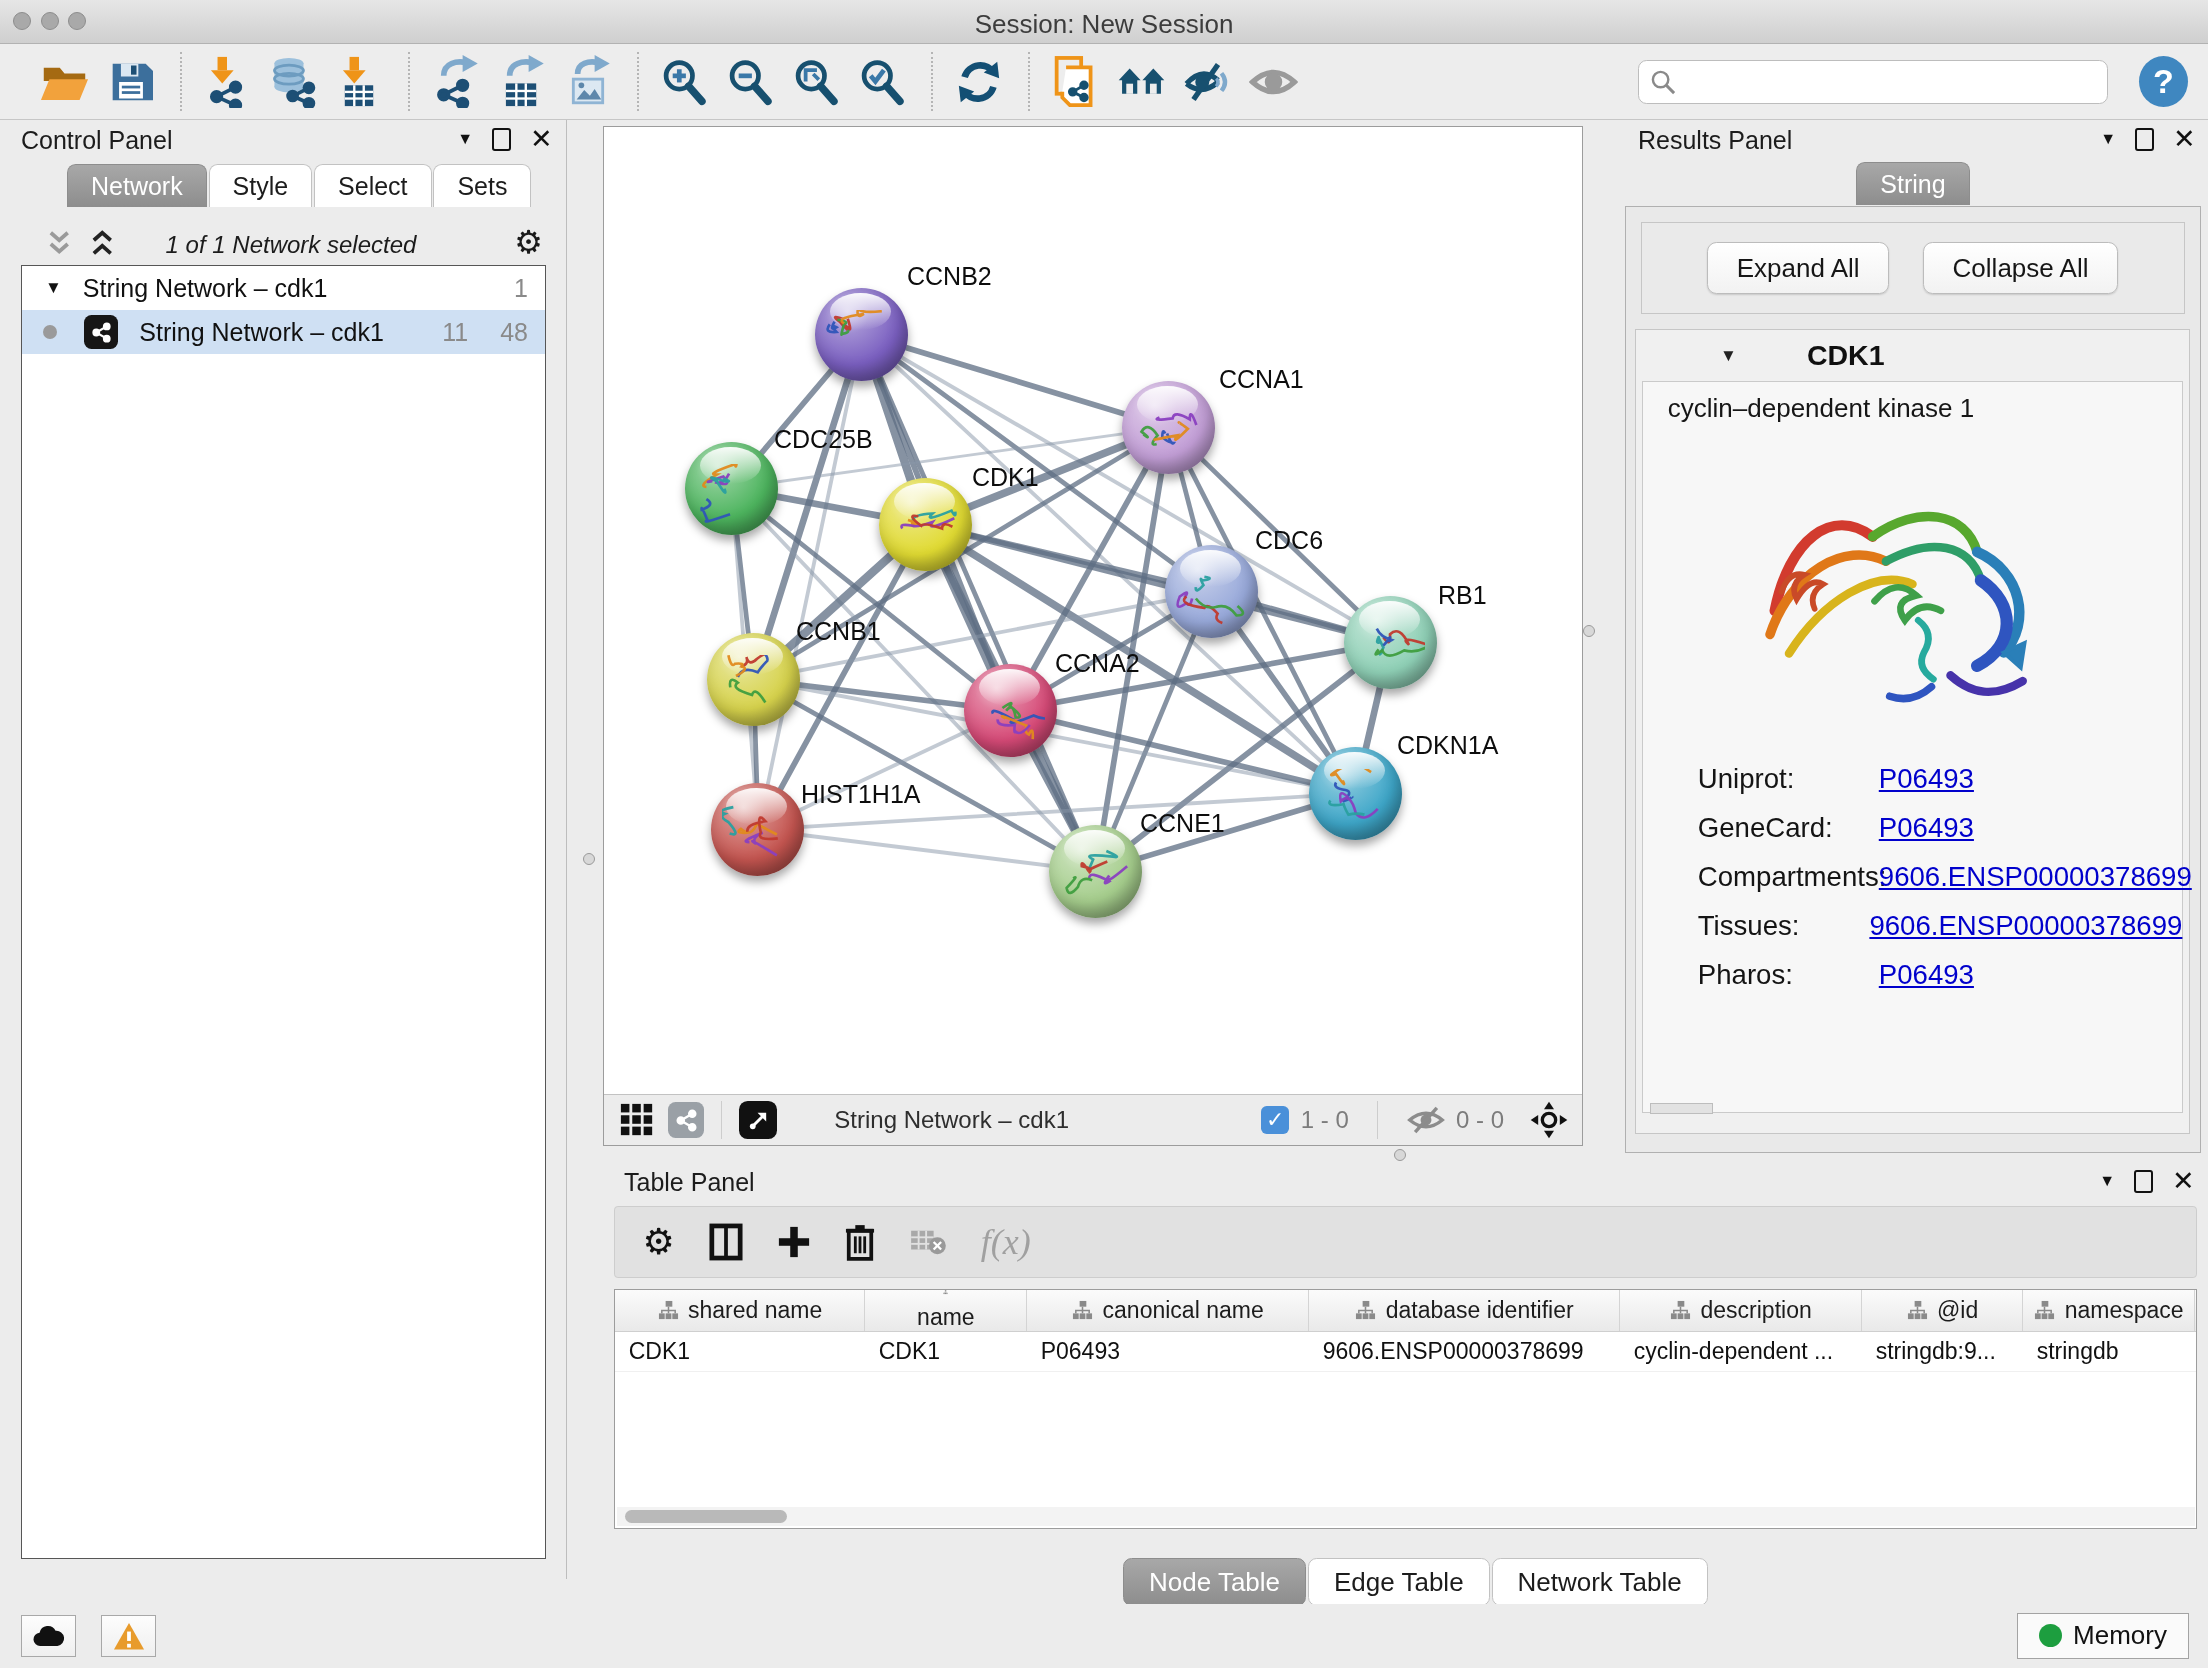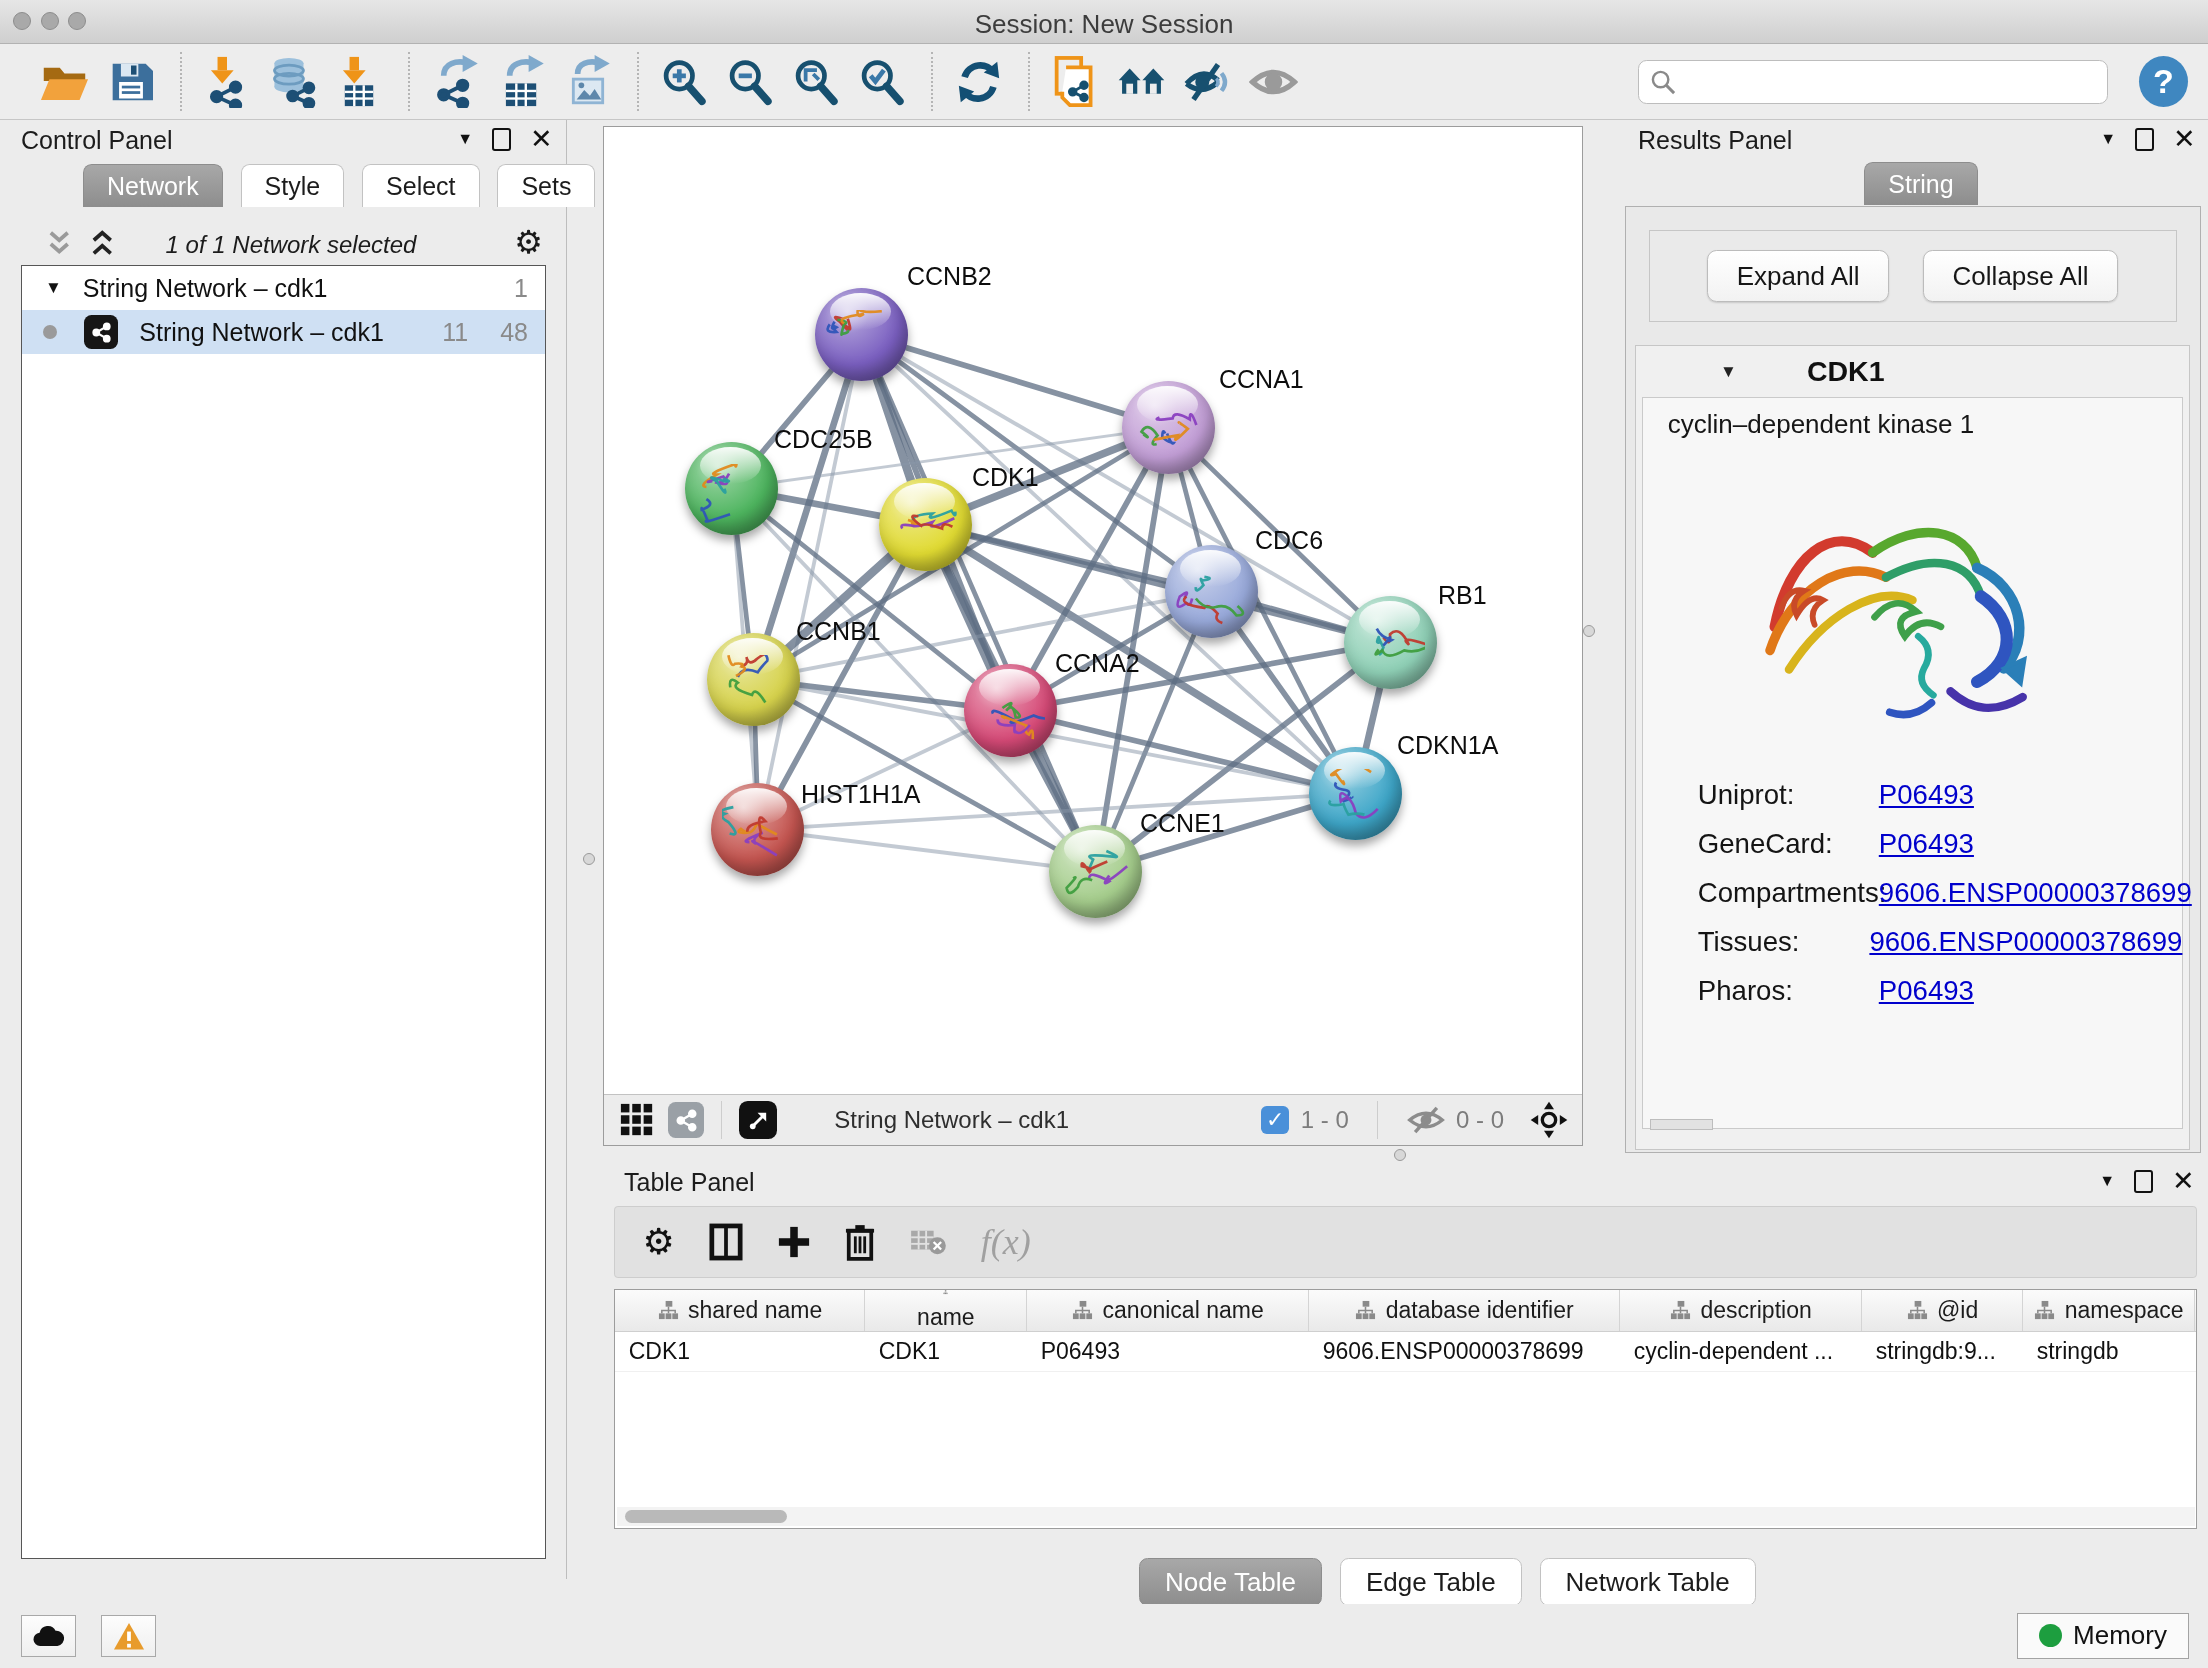--- a/index.html
+++ b/index.html
@@ -26,21 +26,21 @@
 
   
   .panel-head{position:absolute;left:0;right:0;top:0;height:40px;}
   .panel-title{position:absolute;left:21px;top:5.7px;font-size:25px;color:#1c1c1c;}
   .pctls{position:absolute;right:13.3px;top:5.7px;display:flex;align-items:center;gap:19px;}
   .p-collapse{font-size:16px;color:#111;}
   .p-float{width:19px;height:23px;border:2.9px solid #111;border-radius:2.9px;}
   .p-close{font-size:27px;font-weight:bold;color:#111;line-height:1;}
 
   .tab{border:1.9px solid #c2c2c2;border-bottom:none;background:#fff;border-radius:8.6px 8.6px 0 0;
-    padding:6.7px 23px;font-size:25px;color:#1c1c1c;margin-left:16px;}
+    padding:6.7px 23px;font-size:25px;color:#1c1c1c;}
   .tab.active{background:linear-gradient(#a8a8a8,#8d8d8d);color:#fff;border-color:#8d8d8d;}
 
   
   .control-panel{position:absolute;left:0;top:120px;width:567px;height:1459px;background:#ececec;
     border-right:1.9px solid #bdbdbd;}
   .cp-tabs{position:absolute;left:67px;top:44px;display:flex;gap:1.9px;}
   .cp-selrow{position:absolute;left:16px;right:0;top:103px;height:42px;font-style:italic;}
   .cp-chev{position:absolute;left:28.5px;top:5.7px;display:flex;gap:15px;}
   .cp-seltext{position:absolute;left:0;right:0;top:7.6px;text-align:center;font-size:24px;color:#1c1c1c;}
   .cp-gear{position:absolute;right:23px;top:0px;font-size:32px;color:#1a1a1a;}
@@ -71,21 +71,21 @@
   .nb-count{font-size:24px;color:#7c7c7c;}
   .checkbox{width:28.5px;height:28.5px;border-radius:5.7px;background:#4a90d9;color:#fff;font-size:22px;
     display:flex;align-items:center;justify-content:center;}
   .badge-gray{width:36px;height:36px;border-radius:7.6px;background:#9aa0a6;display:flex;align-items:center;justify-content:center;margin-left:13.3px;}
   .badge-black{width:38px;height:38px;border-radius:8.6px;background:#111;display:flex;align-items:center;justify-content:center;}
 
   
   .results-panel{position:absolute;left:1617px;top:120px;width:592px;height:1037px;}
   .rp-tab{position:absolute;left:0;right:0;top:42px;display:flex;justify-content:center;}
   .rp-box{position:absolute;left:7.6px;top:86px;width:576px;height:947px;background:#e9e9e9;border:1.9px solid #b0b0b0;}
-  .rp-buttons{margin:23px;border:1.9px solid #c6c6c6;padding:19px;display:flex;justify-content:center;gap:34px;background:#eaeaea;}
+  .rp-buttons{margin:15px;border:1.9px solid #c6c6c6;padding:19px;display:flex;justify-content:center;gap:34px;background:#eaeaea;}
   .btn{background:linear-gradient(#ffffff,#f2f2f2);border:1.9px solid #bcbcbc;border-radius:9.5px;
     padding:9.5px 28.5px;font-size:26px;color:#161616;box-shadow:0 1px 1.9px rgba(0,0,0,.15);}
   .rp-entry{margin:0 9.5px;border:1.9px solid #c6c6c6;background:#f0f0f0;height:805px;}
   .entry-head{height:51px;display:flex;align-items:center;}
   .eh-exp{margin-left:84px;font-size:17px;}
   .eh-gene{margin-left:70px;font-size:28.5px;font-weight:bold;color:#101010;}
   .entry-body{border:1.9px solid #cacaca;margin:0 5.7px 5.7px;background:#f7f7f7;height:732px;position:relative;padding-top:11.4px;}
   .entry-desc{font-size:26px;color:#161616;margin-left:25px;}
   .protein{display:block;margin:25px auto 0;}
   .xl-title{font-family:"Liberation Serif","DejaVu Serif",serif;font-weight:bold;font-size:29.5px;margin:25px 0 7.6px 32px;color:#0a0a0a;}

